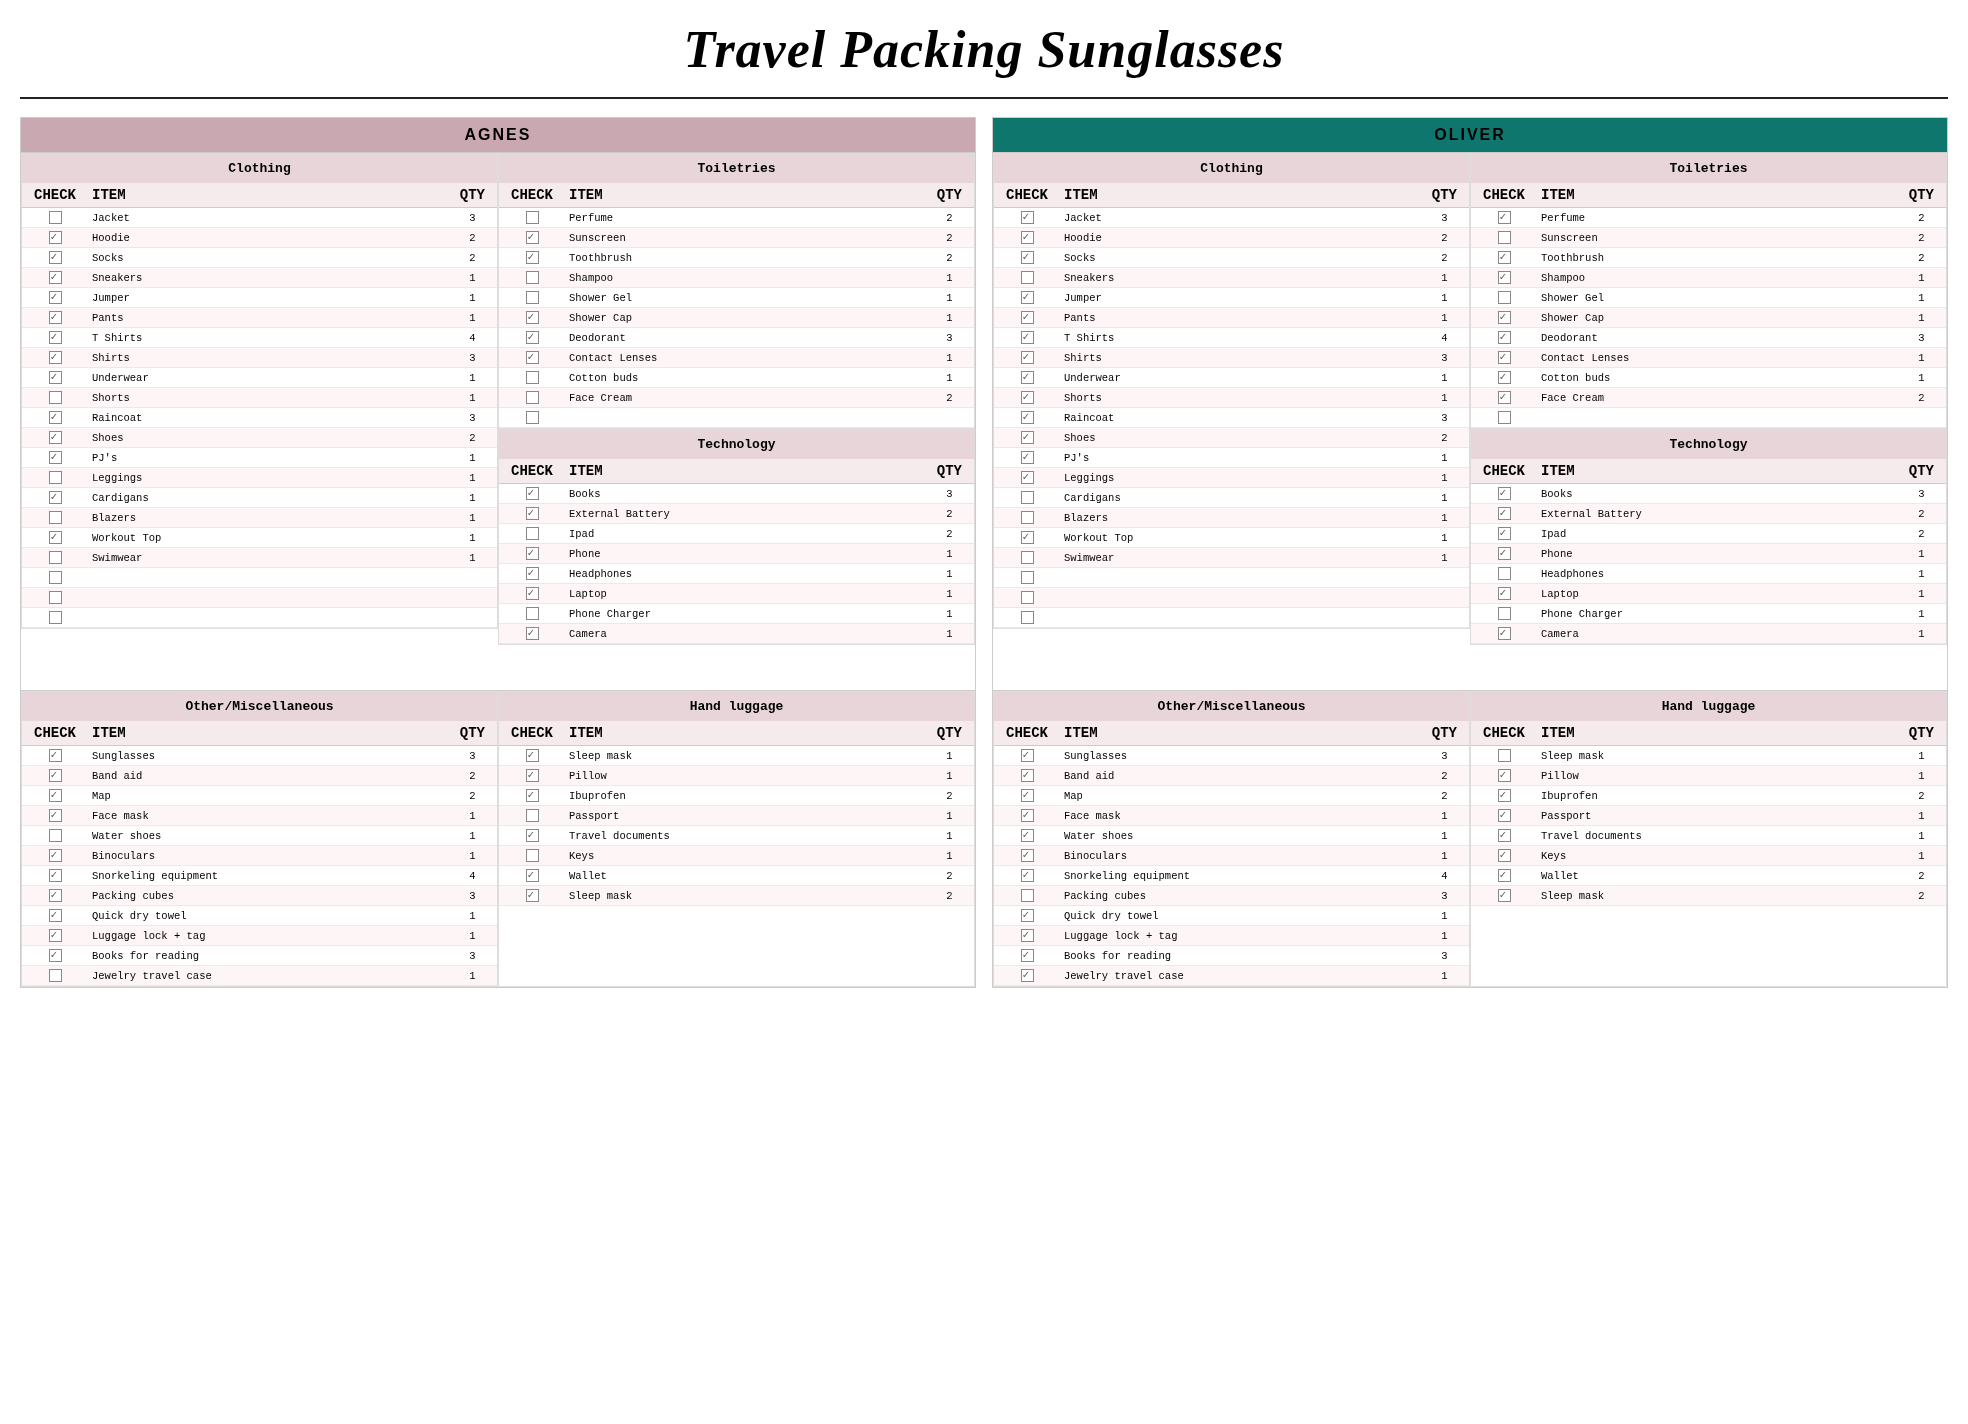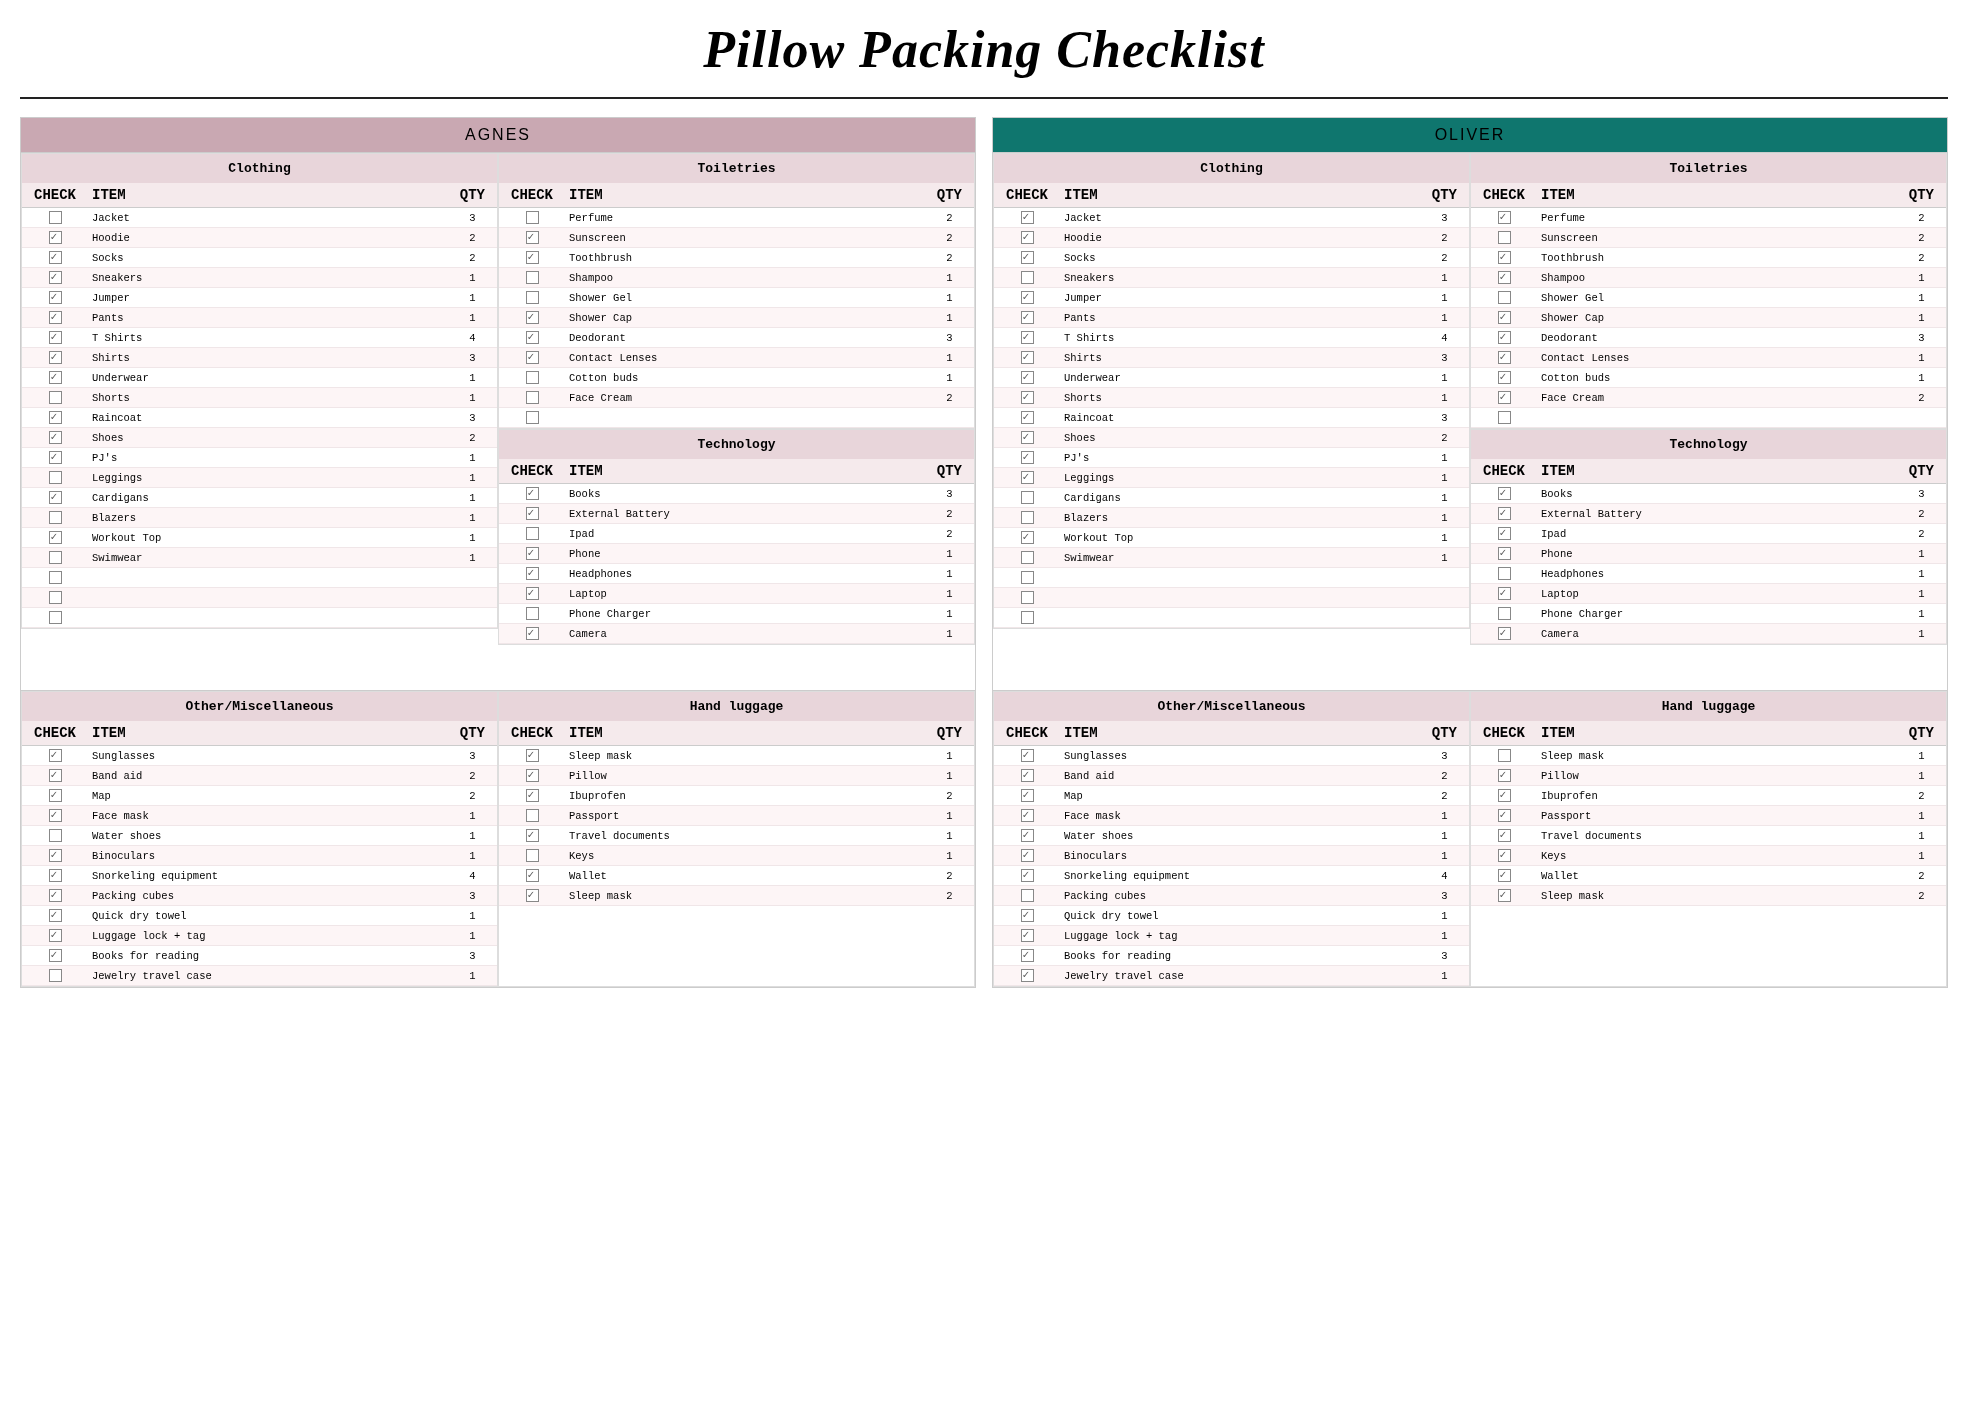--- a/index.html
+++ b/index.html
@@ -28,21 +28,21 @@
     .outer-grid {
       display: grid;
       grid-template-columns: 1fr 1fr;
       gap: 16px;
     }
     .person-section {
       border: 1px solid #ccc;
     }
     .person-header {
       text-align: center;
-      font-weight: normal;
+      font-weight: bold;
       font-size: 16px;
       padding: 8px 22px;
       letter-spacing: 2px;
     }
     .agnes-header { background: #c9a8b2; }
     .oliver-header { background: #0f766e; }
     .sub-section {
       border: 1px solid #ddd;
       font-family: Liberation Mono, monospace;
     }
@@ -110,21 +110,21 @@
       display: grid;
       grid-template-columns: 1fr 1fr;
       gap: 0;
       border-top: 1px solid #ccc;
       margin-top: 45px;
     }
   </style>
 </head>
 <body>
 
-<h1 class="title">Pillow Packing Checklist</h1>
+<h1 class="title">Travel Packing Sunglasses</h1>
 <hr class="top-divider">
 
 <div class="outer-grid" id="persons-grid">
 <div class="person-section">
       <div class="person-header agnes-header">AGNES</div>
       <div style="display: grid; grid-template-columns: 1fr 1fr; border-top: 1px solid rgb(204, 204, 204);">
         <div>
           <div class="sub-section">
             <div class="sub-section-title clothing">Clothing</div>
             <table>

